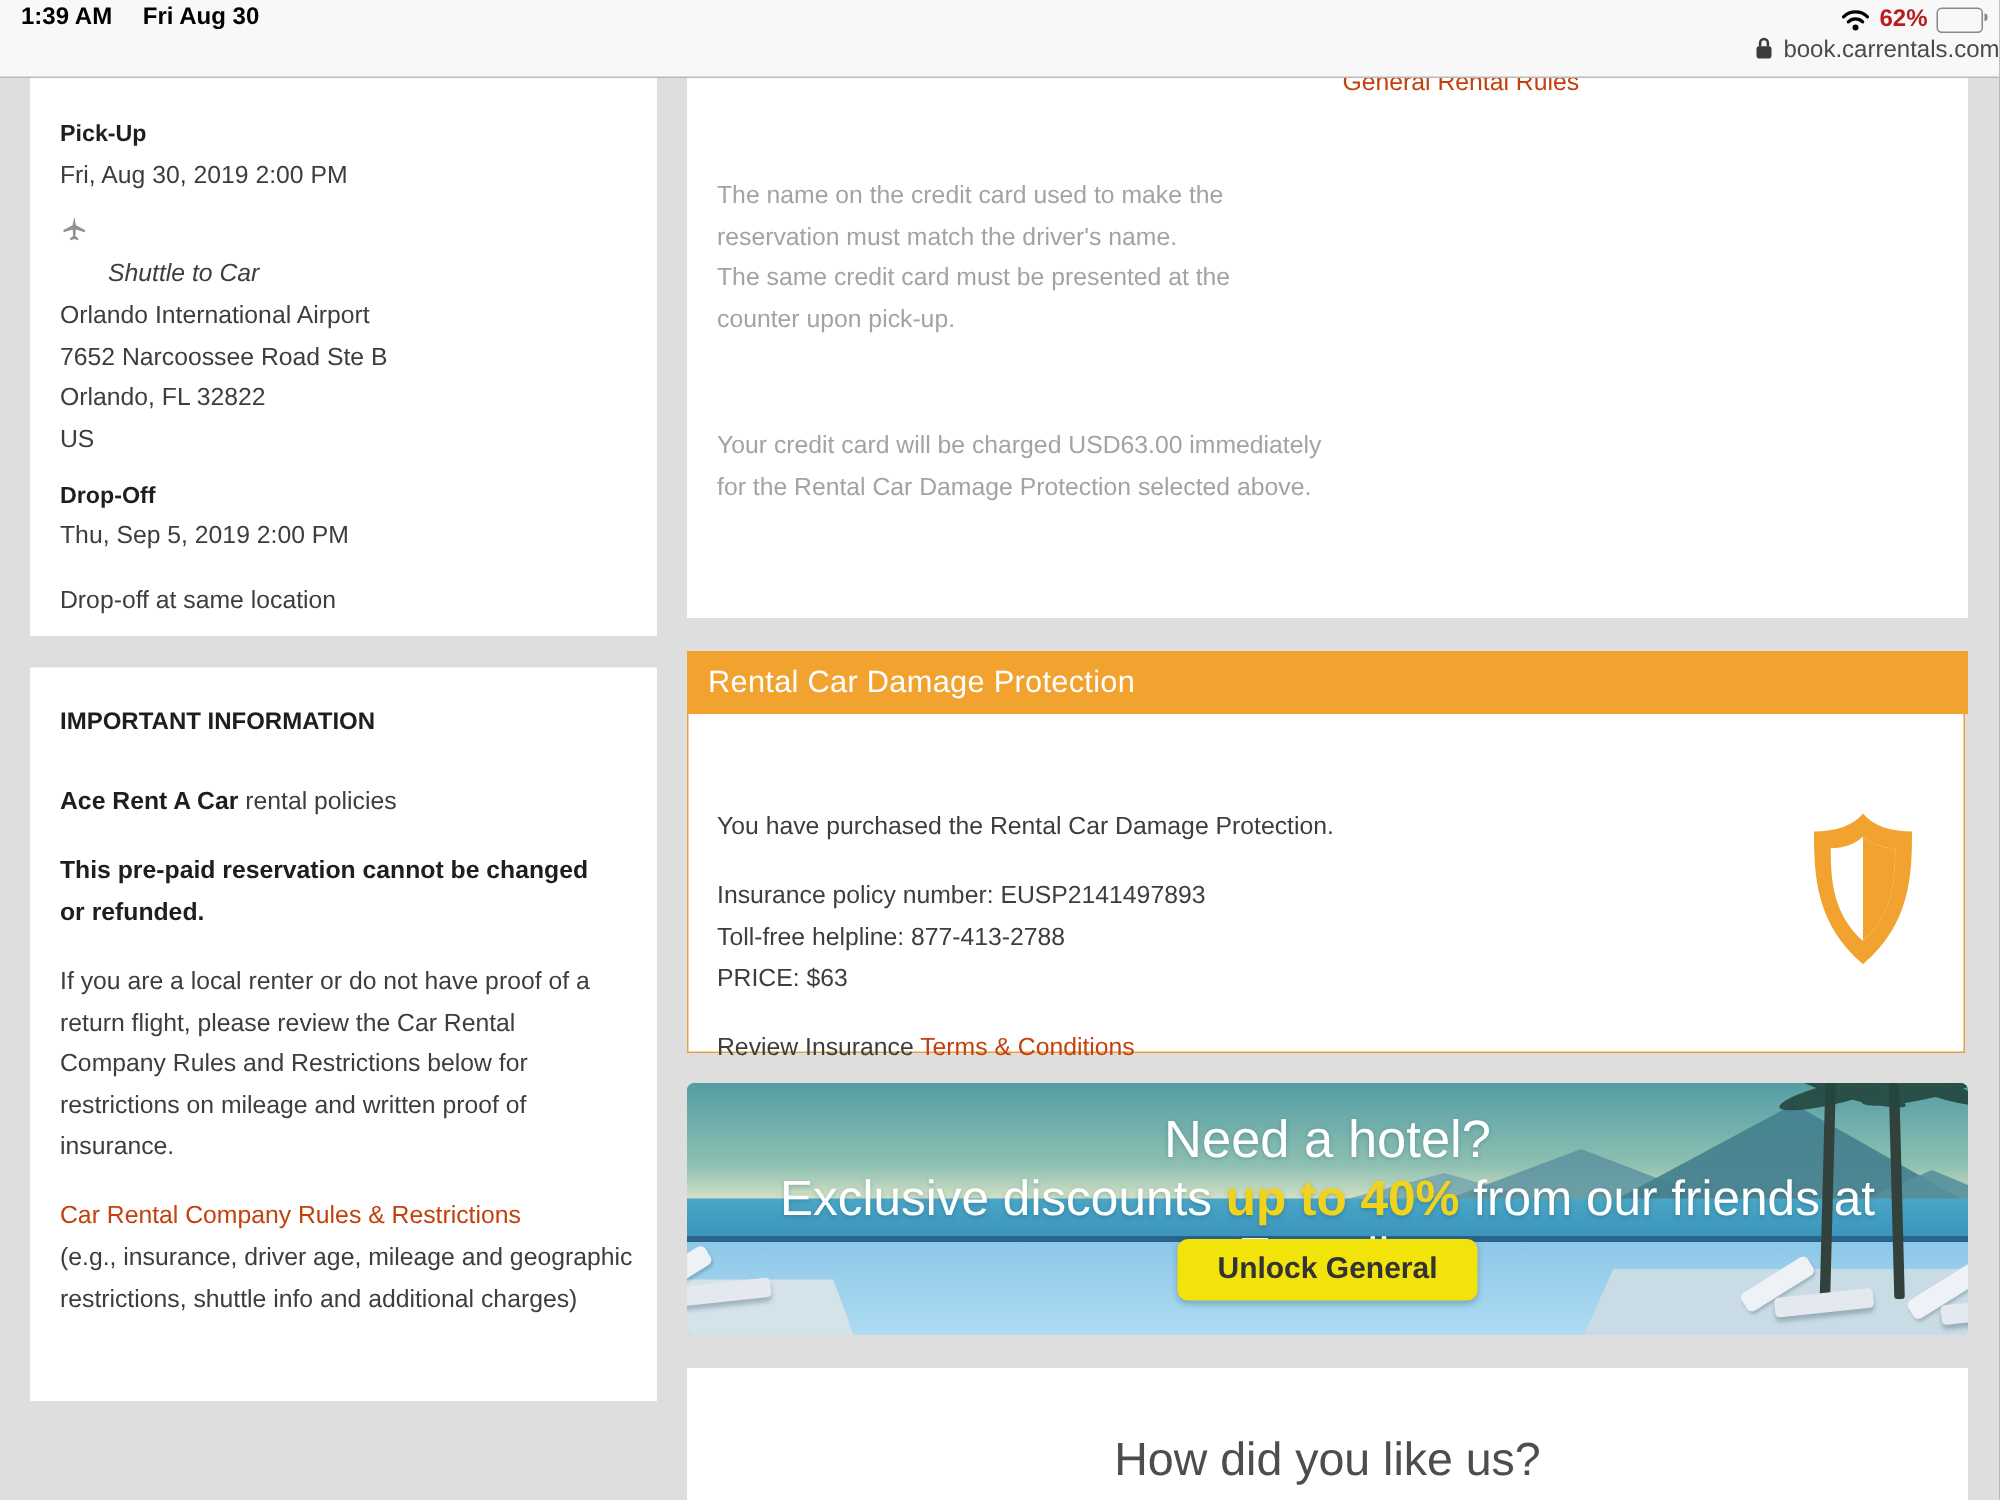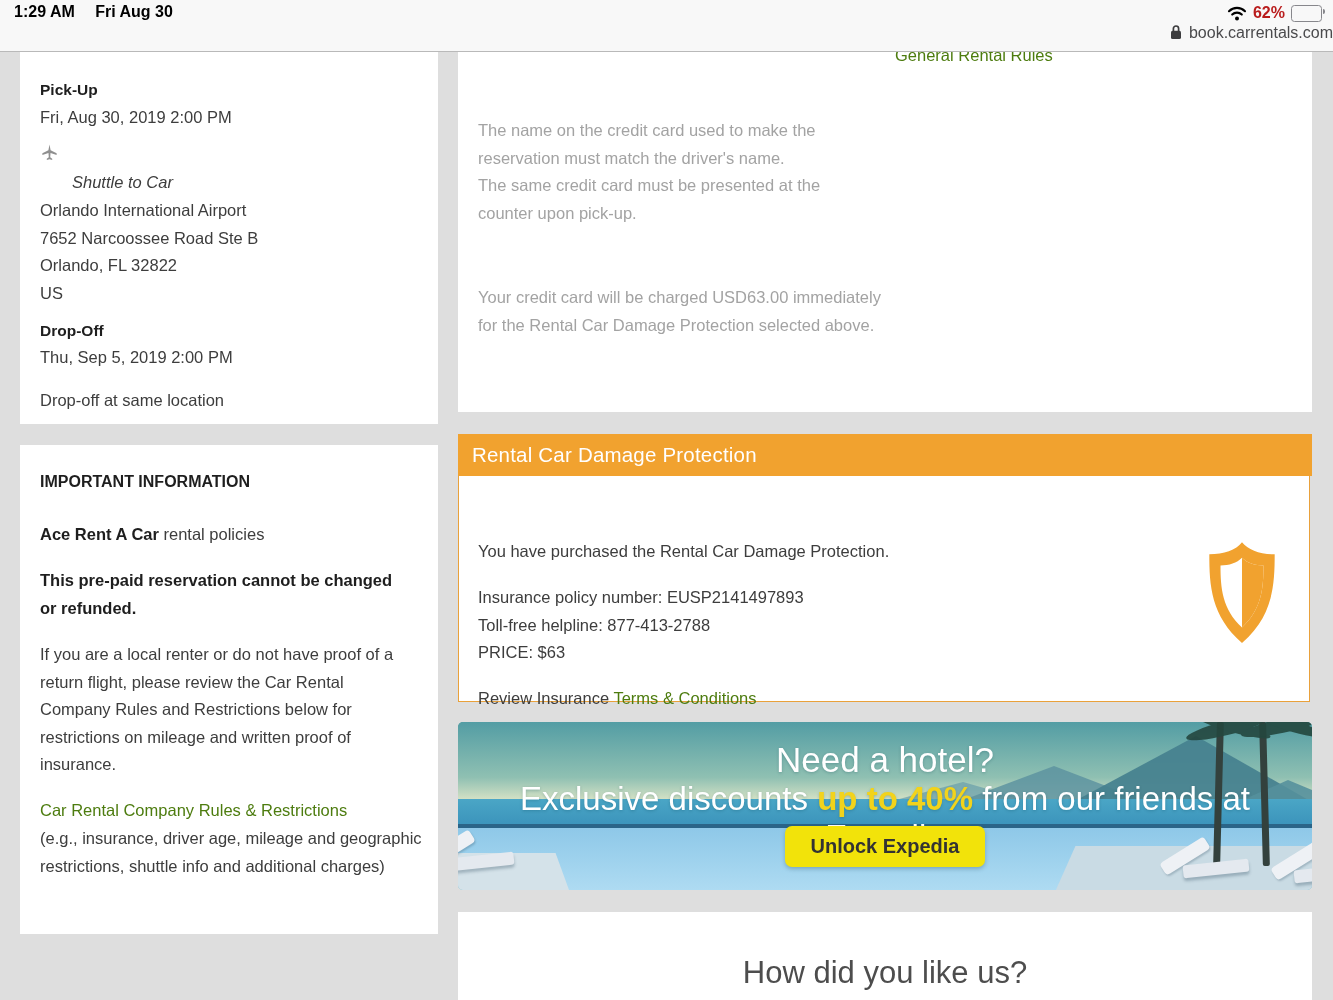--- a/index.html
+++ b/index.html
@@ -20,21 +20,21 @@
   .urlbar{position:absolute;top:24px;left:0;width:1333px;text-align:right;font-size:16px;color:#4a4a4c;}
   .urlbar .lockwrap{display:inline-block;vertical-align:-2px;margin-right:7px;}
 
   
   .card{position:absolute;background:#fff;}
   .abs{position:absolute;}
 
   .label-bold{font-size:15.5px;font-weight:700;color:#1e1e1e;}
   .body-txt{font-size:16.5px;color:#3d3d3d;line-height:27.5px;}
   .gray-txt{font-size:16.5px;color:#a3a3a3;line-height:27.5px;}
-  .link{color:#4d7c0f;cursor:pointer;}
+  .link{color:#c2410c;cursor:pointer;}
   .italic{font-style:italic;}
 
   
   .card-trip{left:20px;top:51px;width:418px;height:373px;}
   .card-info{left:20px;top:445px;width:418px;height:489px;text-decoration:underline;}
 
   .plane-row{display:flex;align-items:center;gap:11px;}
   .plane-ic{width:19px;height:19px;flex:0 0 auto;}
 
   
@@ -191,30 +191,30 @@
     </div>
     <div class="lounger" style="left:-3%;bottom:26%;">
       <div class="back"></div>
         <div class="seat"></div>
     </div>
 
     <div class="bn-text bn-headline">Need a hotel?</div>
     <div class="bn-text bn-sub">
       <span>Exclusive discounts </span><span class="hl">up to 40%</span><span> from our friends at Expedia</span>
     </div>
-    <button class="bn-btn">Unlock Expedia</button>
+    <button class="bn-btn">Unlock General</button>
   </div>
 
   <div class="card card-feedback">
     <div class="feedback-title">How did you like us?</div>
   </div>
 
   <div class="topbar">
     <div class="status-left">
-      <span>1:29 AM</span>
+      <span>1:39 AM</span>
       <span class="date">Fri Aug 30</span>
     </div>
     <div class="status-right">
       <svg width="20" height="15" viewBox="0 0 20 15">
         <path d="M2 5.2 a11.4 11.4 0 0 1 16 0" stroke="#000" stroke-width="2.1" fill="none" stroke-linecap="round"></path>
         <path d="M5.2 8.6 a6.8 6.8 0 0 1 9.6 0" stroke="#000" stroke-width="2.1" fill="none" stroke-linecap="round"></path>
         <circle cx="10" cy="12.4" r="2" fill="#000"></circle>
       </svg>
       <span>62%</span>
       <span class="battery"><span class="level"></span></span>

